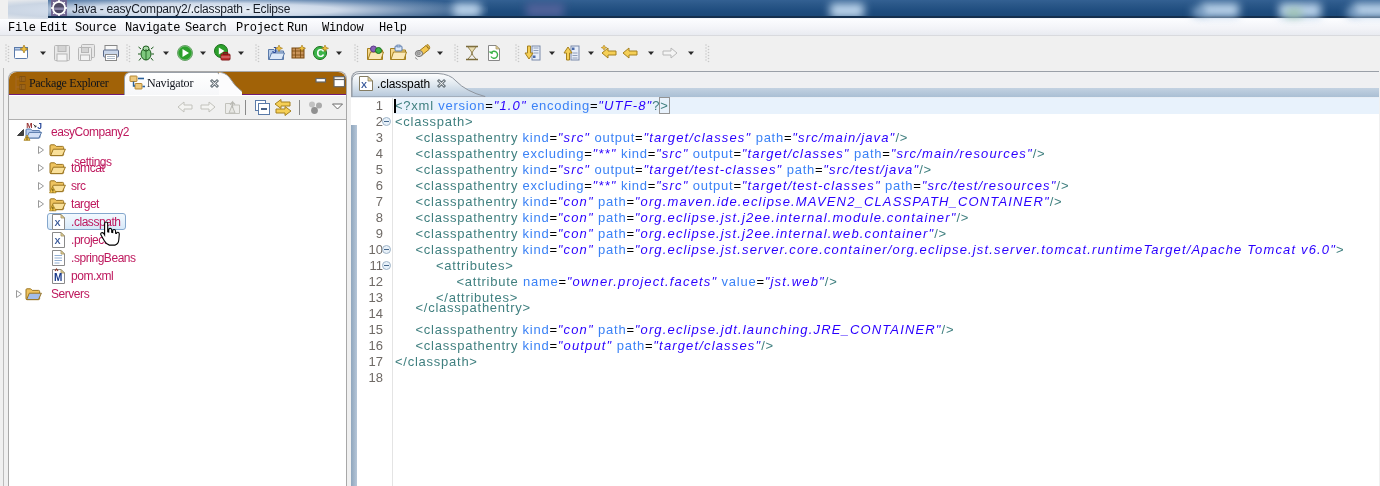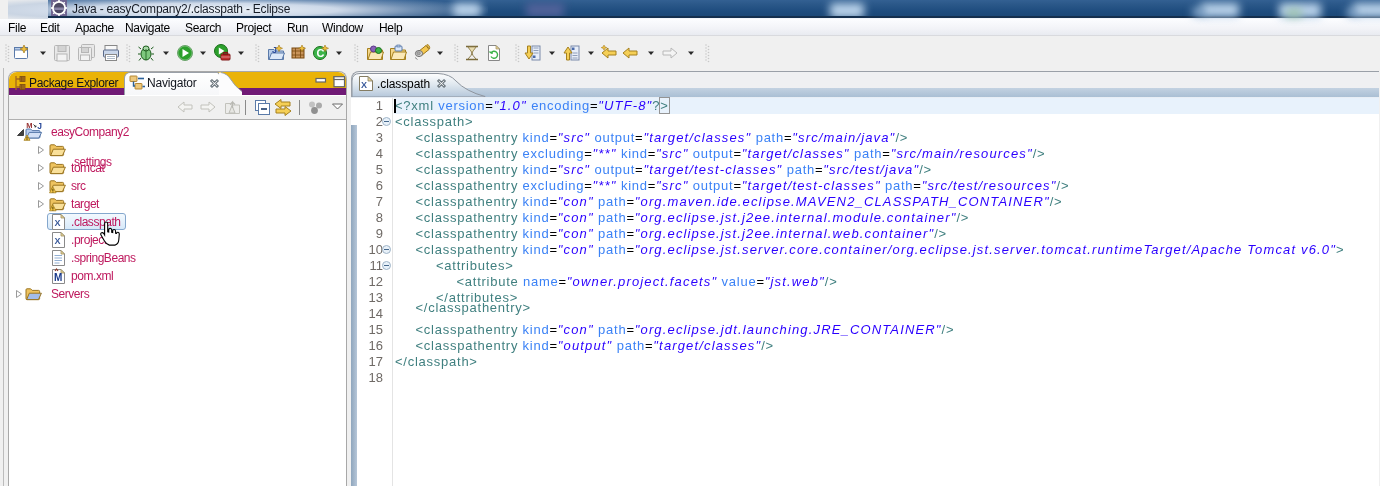--- a/index.html
+++ b/index.html
@@ -14,32 +14,32 @@
   }
 #titletext { position:absolute; left:24px; top:2px; font-size:12px; letter-spacing:-0.2px; color:#161c26; white-space:nowrap; }
 .blob { position:absolute; top:3px; background:#b9d2ea; filter:blur(4px); border-radius:3px; }
 #titlebot { position:absolute; left:0; top:16px; width:1380px; height:2px; background:#142f4e; }
 #titlewhite { position:absolute; left:0; top:18px; width:1380px; height:1px; background:#f2f5fa; }
 
 
 #menubar { position:absolute; left:0; top:19px; width:1380px; height:17px;
   background:linear-gradient(to bottom,#fcfdff 0%, #f3f4f8 55%, #e9ebf1 100%);
   border-bottom:1px solid #d9dade; font-size:12px; letter-spacing:-0.3px; color:#000; }
-#menubar span { position:absolute; top:2px; }
+#menubar span { position:absolute; top:2px;font-family:Liberation Mono, monospace; }
 
 
 #toolbar { position:absolute; left:0; top:40px; width:1380px; height:28px; background:#f0f0f0; }
 
 
 #wb { position:absolute; left:0; top:68px; width:1380px; height:418px; background:#f0f0f0; }
 
 
 #panel { position:absolute; left:8px; top:3px; width:339px; height:415px;
   background:#fff; border:1px solid #a8a8a8; border-bottom:none; border-radius:8px 8px 0 0; }
-#ptabs { position:absolute; left:0; top:0; width:337px; height:23px; background:#eab308; border-radius:8px 8px 0 0; border-bottom:7px solid #701a75;}
+#ptabs { position:absolute; left:0; top:0; width:337px; height:23px; background:#a16207; border-radius:8px 8px 0 0; border-bottom:1px solid #701a75;font-family:Liberation Serif, serif;}
 #ptoolbar { position:absolute; left:0; top:24px; width:337px; height:24px; background:#f0f0f0; border-bottom:1px solid #b0b0b0; }
 #ptree { position:absolute; left:0; top:49px; width:337px; height:363px; background:#fff; font-size:12px; letter-spacing:-0.45px; }
 .trow { position:absolute; height:18px; line-height:18px; color:#be185d; white-space:nowrap; }
 
 
 #navtab { position:absolute; left:115px; top:0px; width:96px; height:23px;
   background:linear-gradient(to bottom,#ffffff, #f6f7f9); border:1px solid #9aa0a8; border-bottom:none; border-radius:6px 3px 0 0; }
 
 
 #editor { position:absolute; left:351px; top:3px; width:1029px; height:415px; }
@@ -83,21 +83,21 @@
       <rect x="3" y="7.5" width="10" height="2.5" fill="#8a84a6"></rect>
     </svg>
     <div id="titletext">Java - easyCompany2/.classpath - Eclipse</div>
     <div id="titlebot"></div>
     <div id="titlewhite"></div>
   </div>
 
   <div id="menubar">
     <span style="left:8px">File</span>
     <span style="left:40px">Edit</span>
-    <span style="left:75px">Apache</span>
+    <span style="left:75px">Source</span>
     <span style="left:125px">Navigate</span>
     <span style="left:185px">Search</span>
     <span style="left:236px">Project</span>
     <span style="left:287px">Run</span>
     <span style="left:322px">Window</span>
     <span style="left:379px">Help</span>
   </div>
 
   <div id="toolbar">
     <svg width="1380" height="28" viewBox="0 0 1380 28" id="tbsvg">

